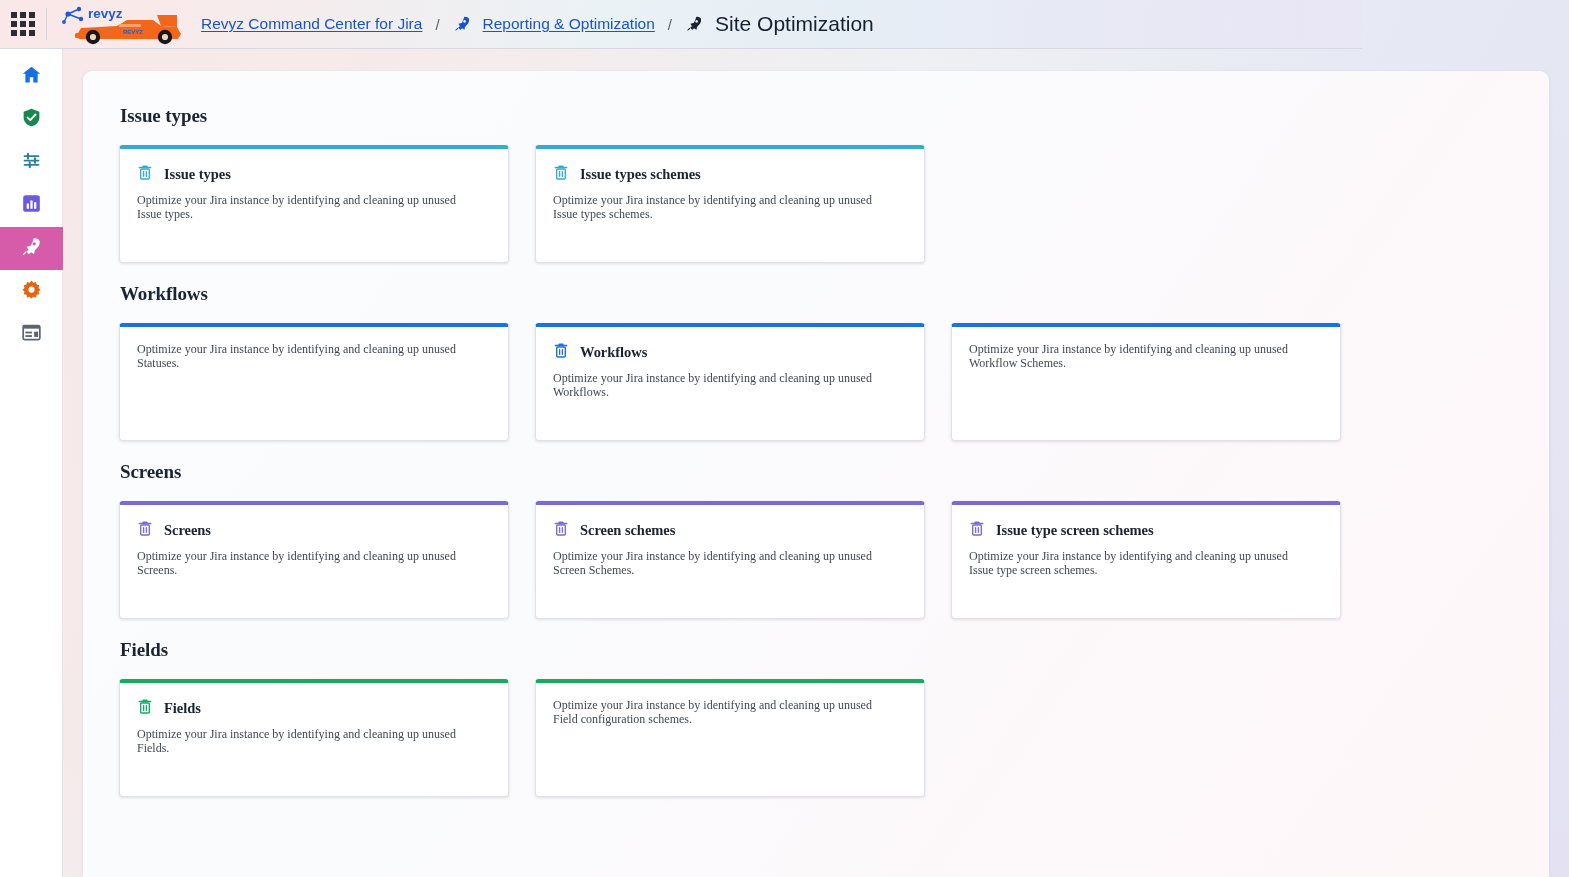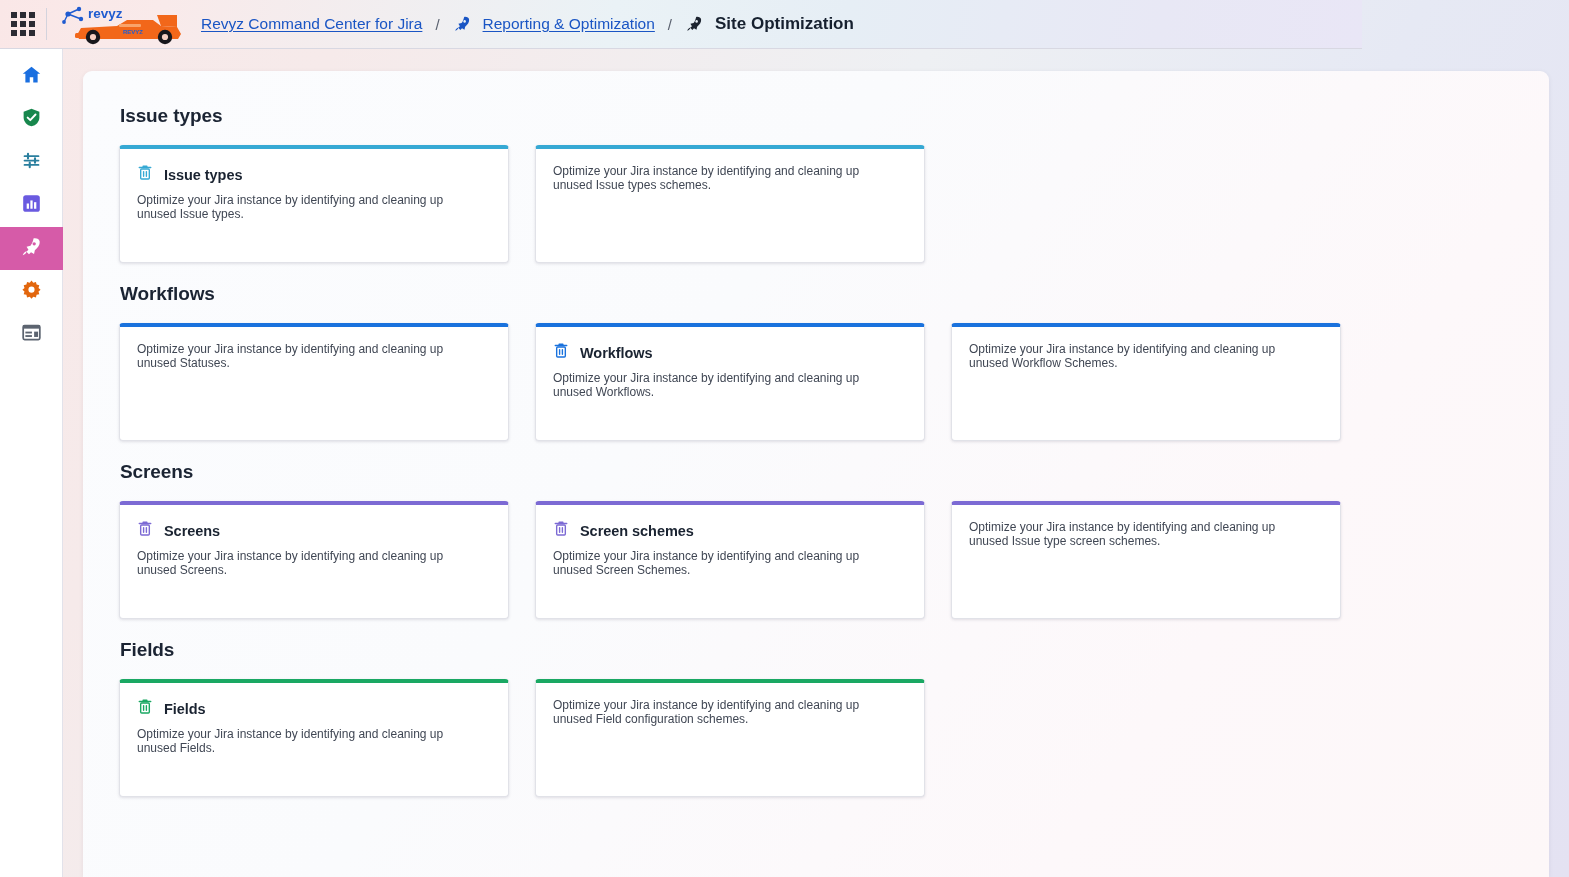--- a/index.html
+++ b/index.html
@@ -70,21 +70,21 @@
     white-space: nowrap;
   }
   .bc-link {
     color: #1a55c4;
     text-decoration: underline;
     text-underline-offset: 2px;
     font-size: 15.5px;
     cursor: pointer;
   }
   .bc-sep { color: #59606e; font-size: 15px; padding: 0 1px; }
-  .bc-current { color: #16202f; font-weight: bold; font-size: 17px; }
+  .bc-current { color: #16202f; font-weight: normal; font-size: 21px; }
   .bc-ico { display: inline-flex; align-items: center; }
 
   
   .rail {
     position: absolute;
     top: 49px; left: 0;
     width: 63px;
     height: 828px;
     background: #ffffff;
     border-right: 1px solid #e2e2ea;
@@ -112,21 +112,21 @@
     width: 1466px;
     height: 806px;
     background: linear-gradient(125deg, #fbfcfe 0%, #fafbfd 40%, #fdf8fa 75%, #fdf7f8 100%);
     border-radius: 9px 9px 0 0;
     box-shadow: 0 1px 5px rgba(40,30,60,0.07);
     overflow: hidden;
     z-index: 5;
   }
   .panel-inner { padding: 34px 36px 10px 36px; }
 
-  .section { margin-bottom: 20px; }
+  .section { margin-bottom: 20px; font-family: Liberation Serif, serif; }
   .section-title {
     font-size: 19px;
     font-weight: bold;
     color: #1b2433;
     margin: 0 0 18px 1px;
     letter-spacing: -0.1px;
   }
   .section + .section { margin-top: 0; }
   .section.s-workflows { margin-top: 12px; }
 
@@ -340,20 +340,29 @@
                   <path d="M2.6 4.6h14.8"></path>
                   <path d="M7.6 4.6V2.9h4.8v1.7"></path>
                   <rect x="4.4" y="6.4" width="11.2" height="13.1" rx="1.3"></rect>
                   <path d="M8.2 9.8v6.2M11.8 9.8v6.2"></path>
                 </svg></span>
               <span class="card-title">Issue types</span>
             </div>
             <p class="card-desc">Optimize your Jira instance by identifying and cleaning up unused Issue types.</p>
           </div>
           <div class="card c-cyan">
+            <div class="card-head">
+              <span class="trash"><svg width="16" height="17" viewBox="0 0 20 22" fill="none" stroke="#36a9d4" stroke-width="1.8" stroke-linecap="round" stroke-linejoin="round">
+                  <path d="M2.6 4.6h14.8"></path>
+                  <path d="M7.6 4.6V2.9h4.8v1.7"></path>
+                  <rect x="4.4" y="6.4" width="11.2" height="13.1" rx="1.3"></rect>
+                  <path d="M8.2 9.8v6.2M11.8 9.8v6.2"></path>
+                </svg></span>
+              <span class="card-title">Issue types schemes</span>
+            </div>
             <p class="card-desc">Optimize your Jira instance by identifying and cleaning up unused Issue types schemes.</p>
           </div>
         </div>
       </section>
       <section class="section s-workflows">
         <h2 class="section-title">Workflows</h2>
         <div class="card-row">
           <div class="card c-blue">
             <p class="card-desc">Optimize your Jira instance by identifying and cleaning up unused Statuses.</p>
           </div>
@@ -395,20 +404,29 @@
                   <path d="M2.6 4.6h14.8"></path>
                   <path d="M7.6 4.6V2.9h4.8v1.7"></path>
                   <rect x="4.4" y="6.4" width="11.2" height="13.1" rx="1.3"></rect>
                   <path d="M8.2 9.8v6.2M11.8 9.8v6.2"></path>
                 </svg></span>
               <span class="card-title">Screen schemes</span>
             </div>
             <p class="card-desc">Optimize your Jira instance by identifying and cleaning up unused Screen Schemes.</p>
           </div>
           <div class="card c-purple">
+            <div class="card-head">
+              <span class="trash"><svg width="16" height="17" viewBox="0 0 20 22" fill="none" stroke="#7c6ad4" stroke-width="1.8" stroke-linecap="round" stroke-linejoin="round">
+                  <path d="M2.6 4.6h14.8"></path>
+                  <path d="M7.6 4.6V2.9h4.8v1.7"></path>
+                  <rect x="4.4" y="6.4" width="11.2" height="13.1" rx="1.3"></rect>
+                  <path d="M8.2 9.8v6.2M11.8 9.8v6.2"></path>
+                </svg></span>
+              <span class="card-title">Issue type screen schemes</span>
+            </div>
             <p class="card-desc">Optimize your Jira instance by identifying and cleaning up unused Issue type screen schemes.</p>
           </div>
         </div>
       </section>
       <section class="section">
         <h2 class="section-title">Fields</h2>
         <div class="card-row">
           <div class="card c-green">
             <div class="card-head">
               <span class="trash"><svg width="16" height="17" viewBox="0 0 20 22" fill="none" stroke="#1aa863" stroke-width="1.8" stroke-linecap="round" stroke-linejoin="round">

